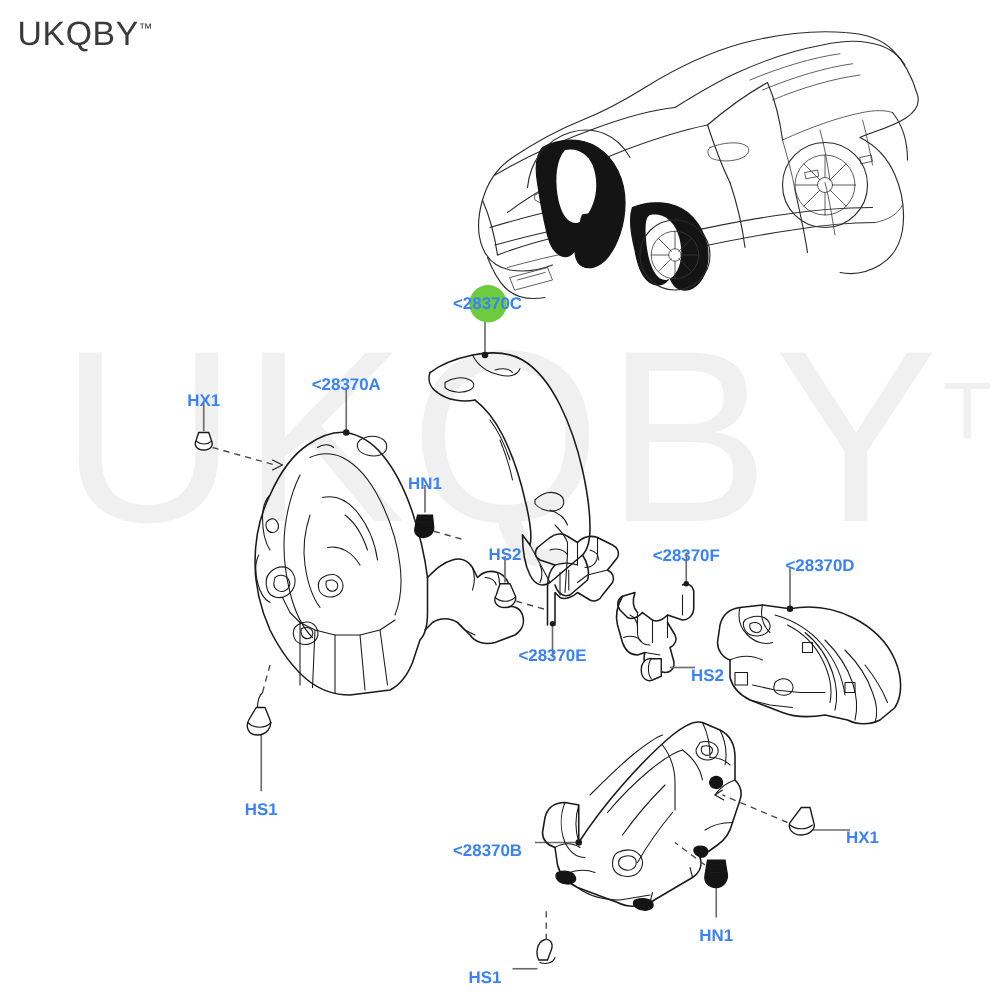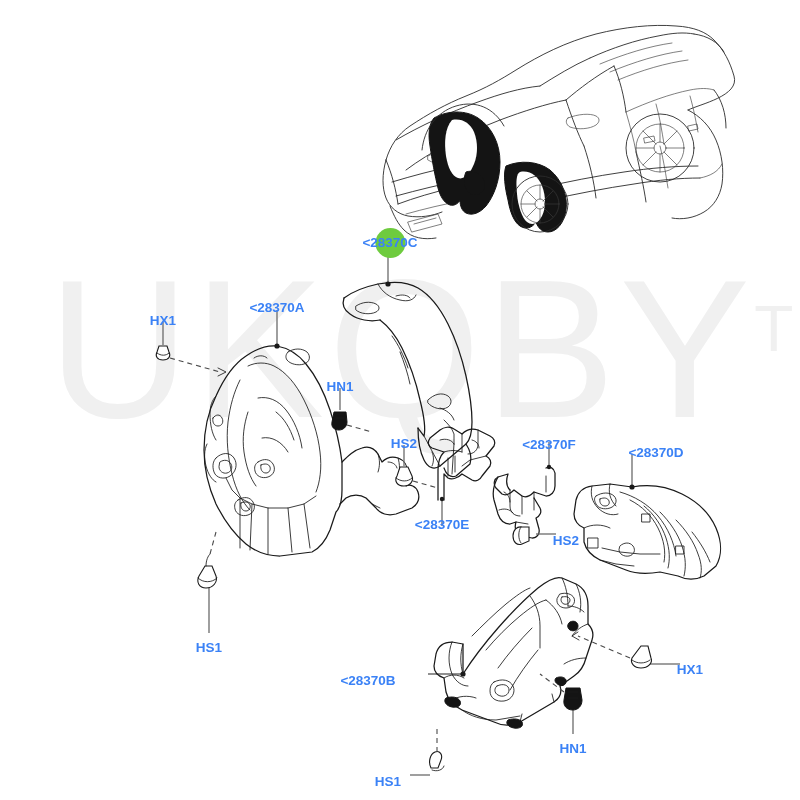--- a/index.html
+++ b/index.html
@@ -86,20 +86,21 @@
   }
   .lbl-anchor-center { transform: translateX(-50%); }
 </style>
 </head>
 <body>
 
 <div id="page">
 
   <div id="watermark"><span>UKQBY</span><sup>TM</sup></div>
 
+  <div id="brand-logo"><span>UKQBY</span><sup>™</sup></div>
 
   <svg id="drawing" viewBox="0 0 800 800">
     <defs>
       <style>
         .ln   { fill:none; stroke:#1a1a1a; stroke-width:1.25; stroke-linejoin:round; stroke-linecap:round; }
         .lnt  { fill:none; stroke:#1a1a1a; stroke-width:0.85; stroke-linejoin:round; stroke-linecap:round; }
         .lnv  { fill:none; stroke:#2a2a2a; stroke-width:0.9;  stroke-linejoin:round; stroke-linecap:round; }
         .lnvt { fill:none; stroke:#3a3a3a; stroke-width:0.65; stroke-linejoin:round; stroke-linecap:round; }
         .fillblk { fill:#141414; stroke:#141414; stroke-width:1; }
         .fillwht { fill:#ffffff; stroke:#1a1a1a; stroke-width:1.1; }
@@ -493,19 +494,19 @@
       <div class="callout lbl-anchor-center highlighted" style="left: 390px; top: 236px;">&lt;28370C</div>
       <div class="callout lbl-anchor-center" style="left: 163px; top: 314px;">HX1</div>
       <div class="callout lbl-anchor-center" style="left: 277px; top: 301px;">&lt;28370A</div>
       <div class="callout lbl-anchor-center" style="left: 340px; top: 380px;">HN1</div>
       <div class="callout lbl-anchor-center" style="left: 404px; top: 437px;">HS2</div>
       <div class="callout lbl-anchor-center" style="left: 549px; top: 438px;">&lt;28370F</div>
       <div class="callout lbl-anchor-center" style="left: 656px; top: 446px;">&lt;28370D</div>
       <div class="callout lbl-anchor-center" style="left: 442px; top: 518px;">&lt;28370E</div>
       <div class="callout lbl-anchor-center" style="left: 566px; top: 534px;">HS2</div>
       <div class="callout lbl-anchor-center" style="left: 209px; top: 641px;">HS1</div>
-      <div class="callout lbl-anchor-center" style="left: 368px; top: 674px;">&lt;28370B</div>
+      <div class="callout lbl-anchor-center" style="left: 390px; top: 674px;">&lt;28370B</div>
       <div class="callout lbl-anchor-center" style="left: 690px; top: 663px;">HX1</div>
       <div class="callout lbl-anchor-center" style="left: 573px; top: 742px;">HN1</div>
       <div class="callout lbl-anchor-center" style="left: 388px; top: 775px;">HS1</div>
     </div>
 
 </div>
 
 </body></html>

